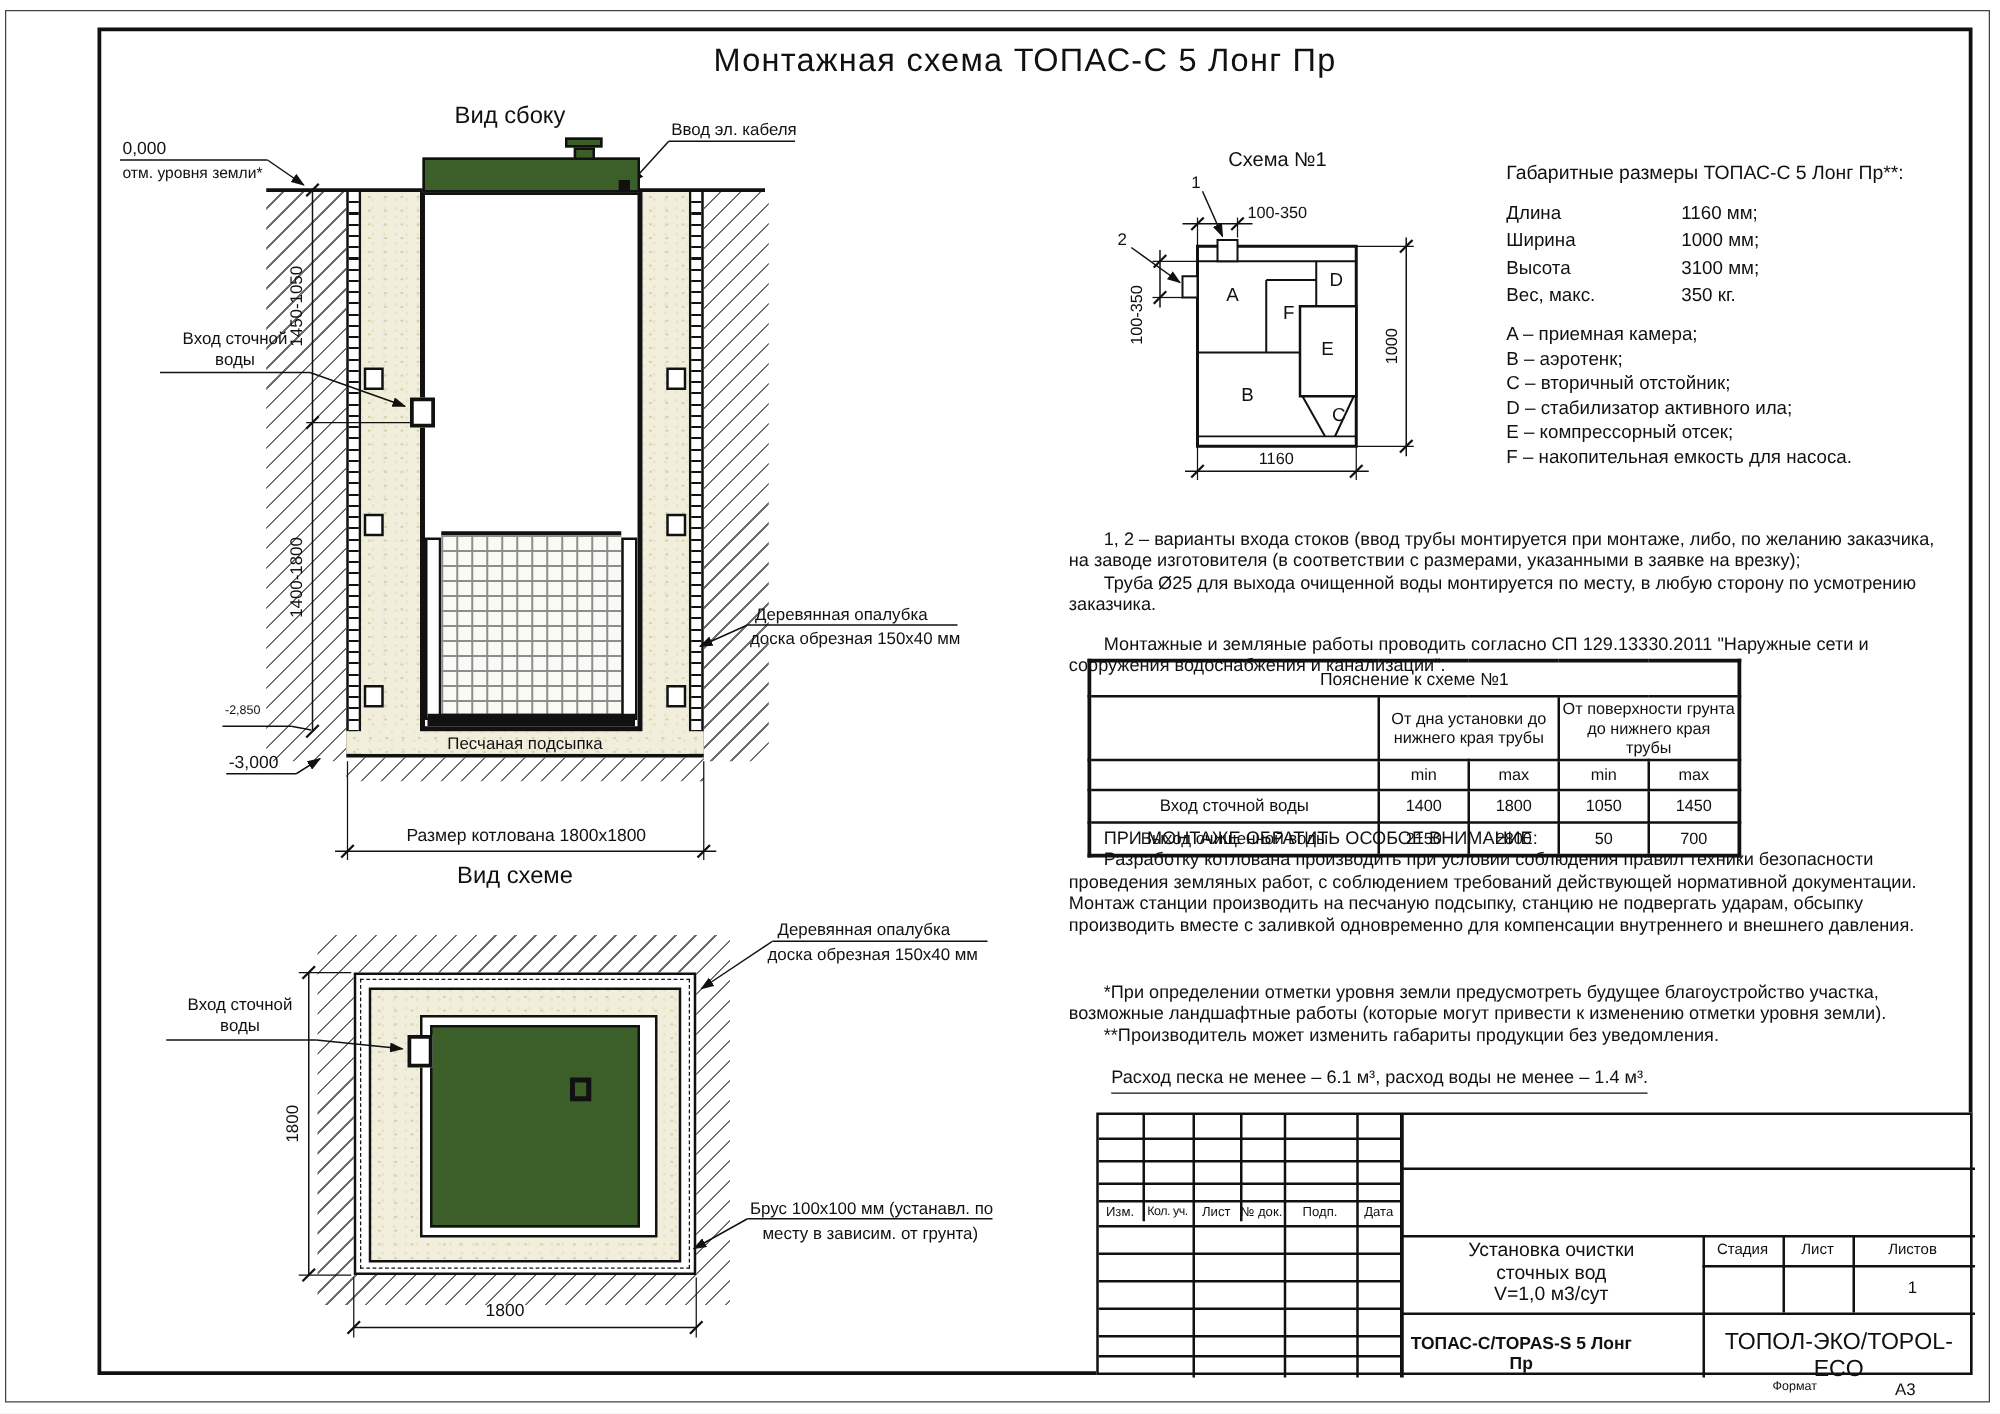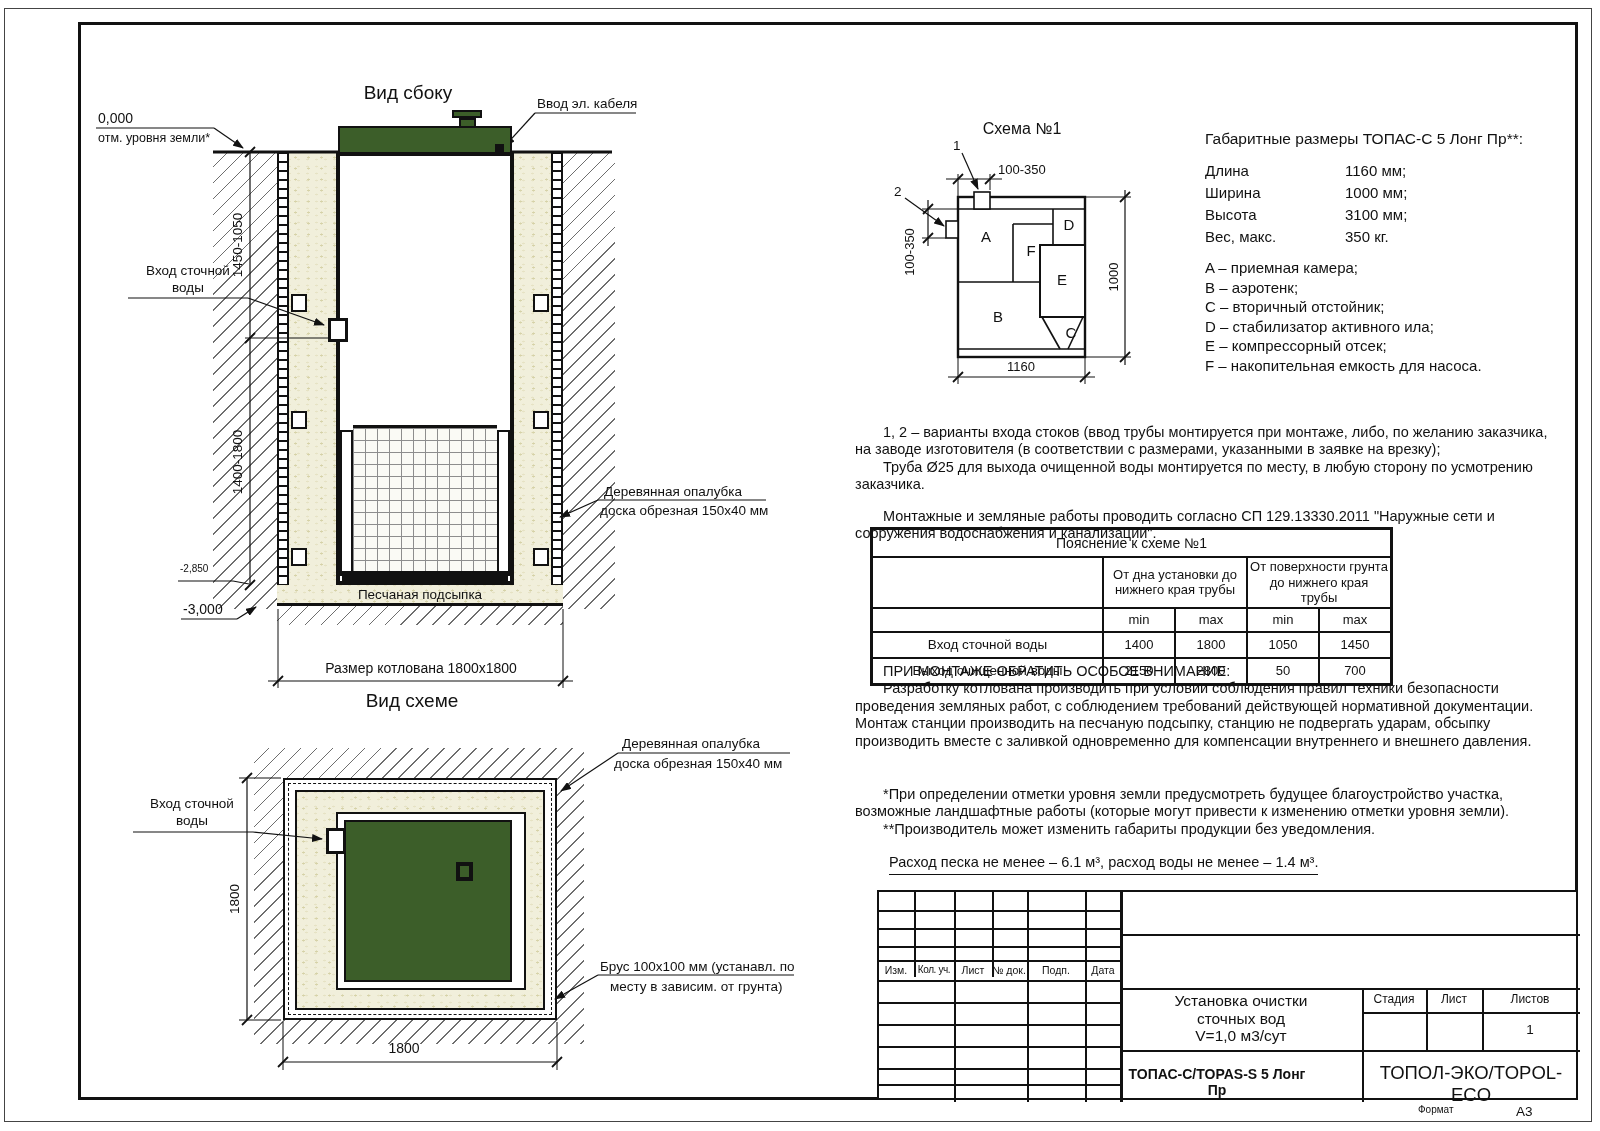--- a/index.html
+++ b/index.html
@@ -29,20 +29,21 @@
   .ind{text-indent:28px;}
 </style>
 </head>
 <body>
 
 <div id="canvas">
 
   <div class="abs" style="left:4px;top:8px;width:1588px;height:1114px;border:1.5px solid #444;"></div>
   <div class="abs" style="left:78px;top:22px;width:1500px;height:1078px;border:3px solid #111;z-index:2;"></div>
 
+  <div class="lbl cx" style="left:820px;top:34px;font-size:26px;letter-spacing:1px;">Монтажная схема ТОПАС-С 5 Лонг Пр</div>
 
   <div class="lbl cx" style="left:408px;top:82px;font-size:19px;">Вид сбоку</div>
 
   <div class="abs hatch" style="left:213px;top:152px;width:64px;height:457px;"></div>
   <div class="abs hatch" style="left:563px;top:152px;width:52px;height:457px;"></div>
   <div class="abs hatch" style="left:277px;top:603px;width:286px;height:22px;border-top:3px solid #111;"></div>
   <div class="abs ladder" style="left:277px;top:152px;width:12px;height:451px;"></div>
   <div class="abs ladder" style="left:551px;top:152px;width:12px;height:451px;"></div>
   <div class="abs sand" style="left:289px;top:152px;width:47px;height:433px;"></div>
   <div class="abs sand" style="left:514px;top:152px;width:37px;height:433px;"></div>

